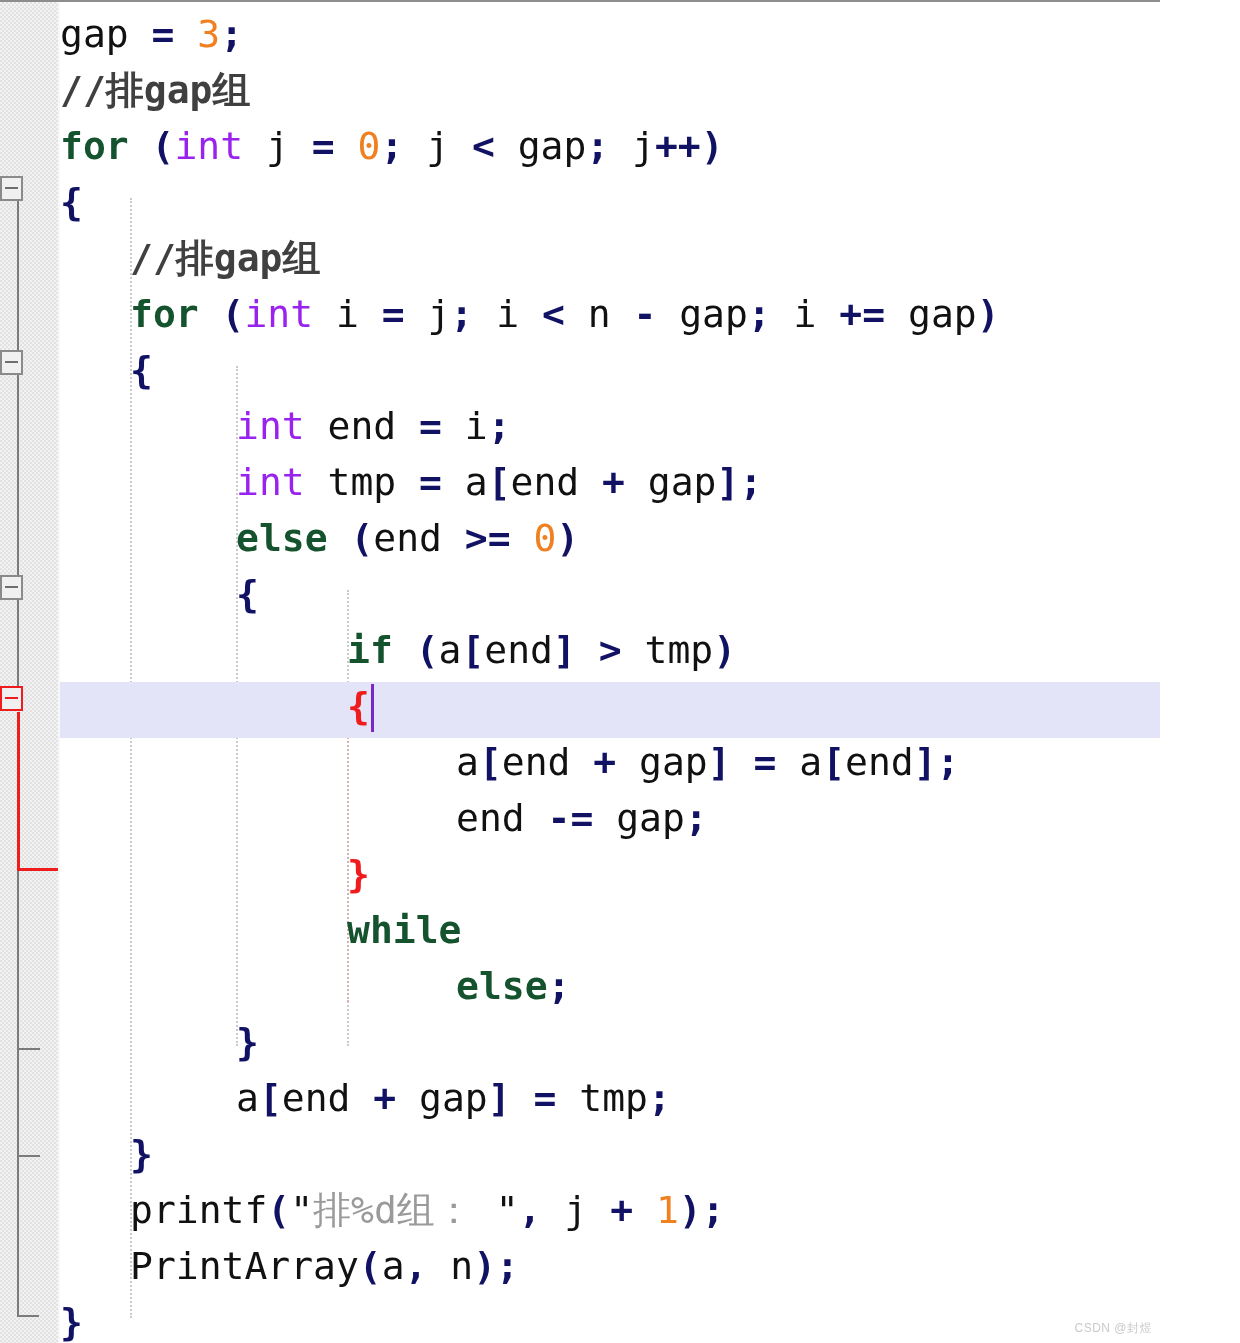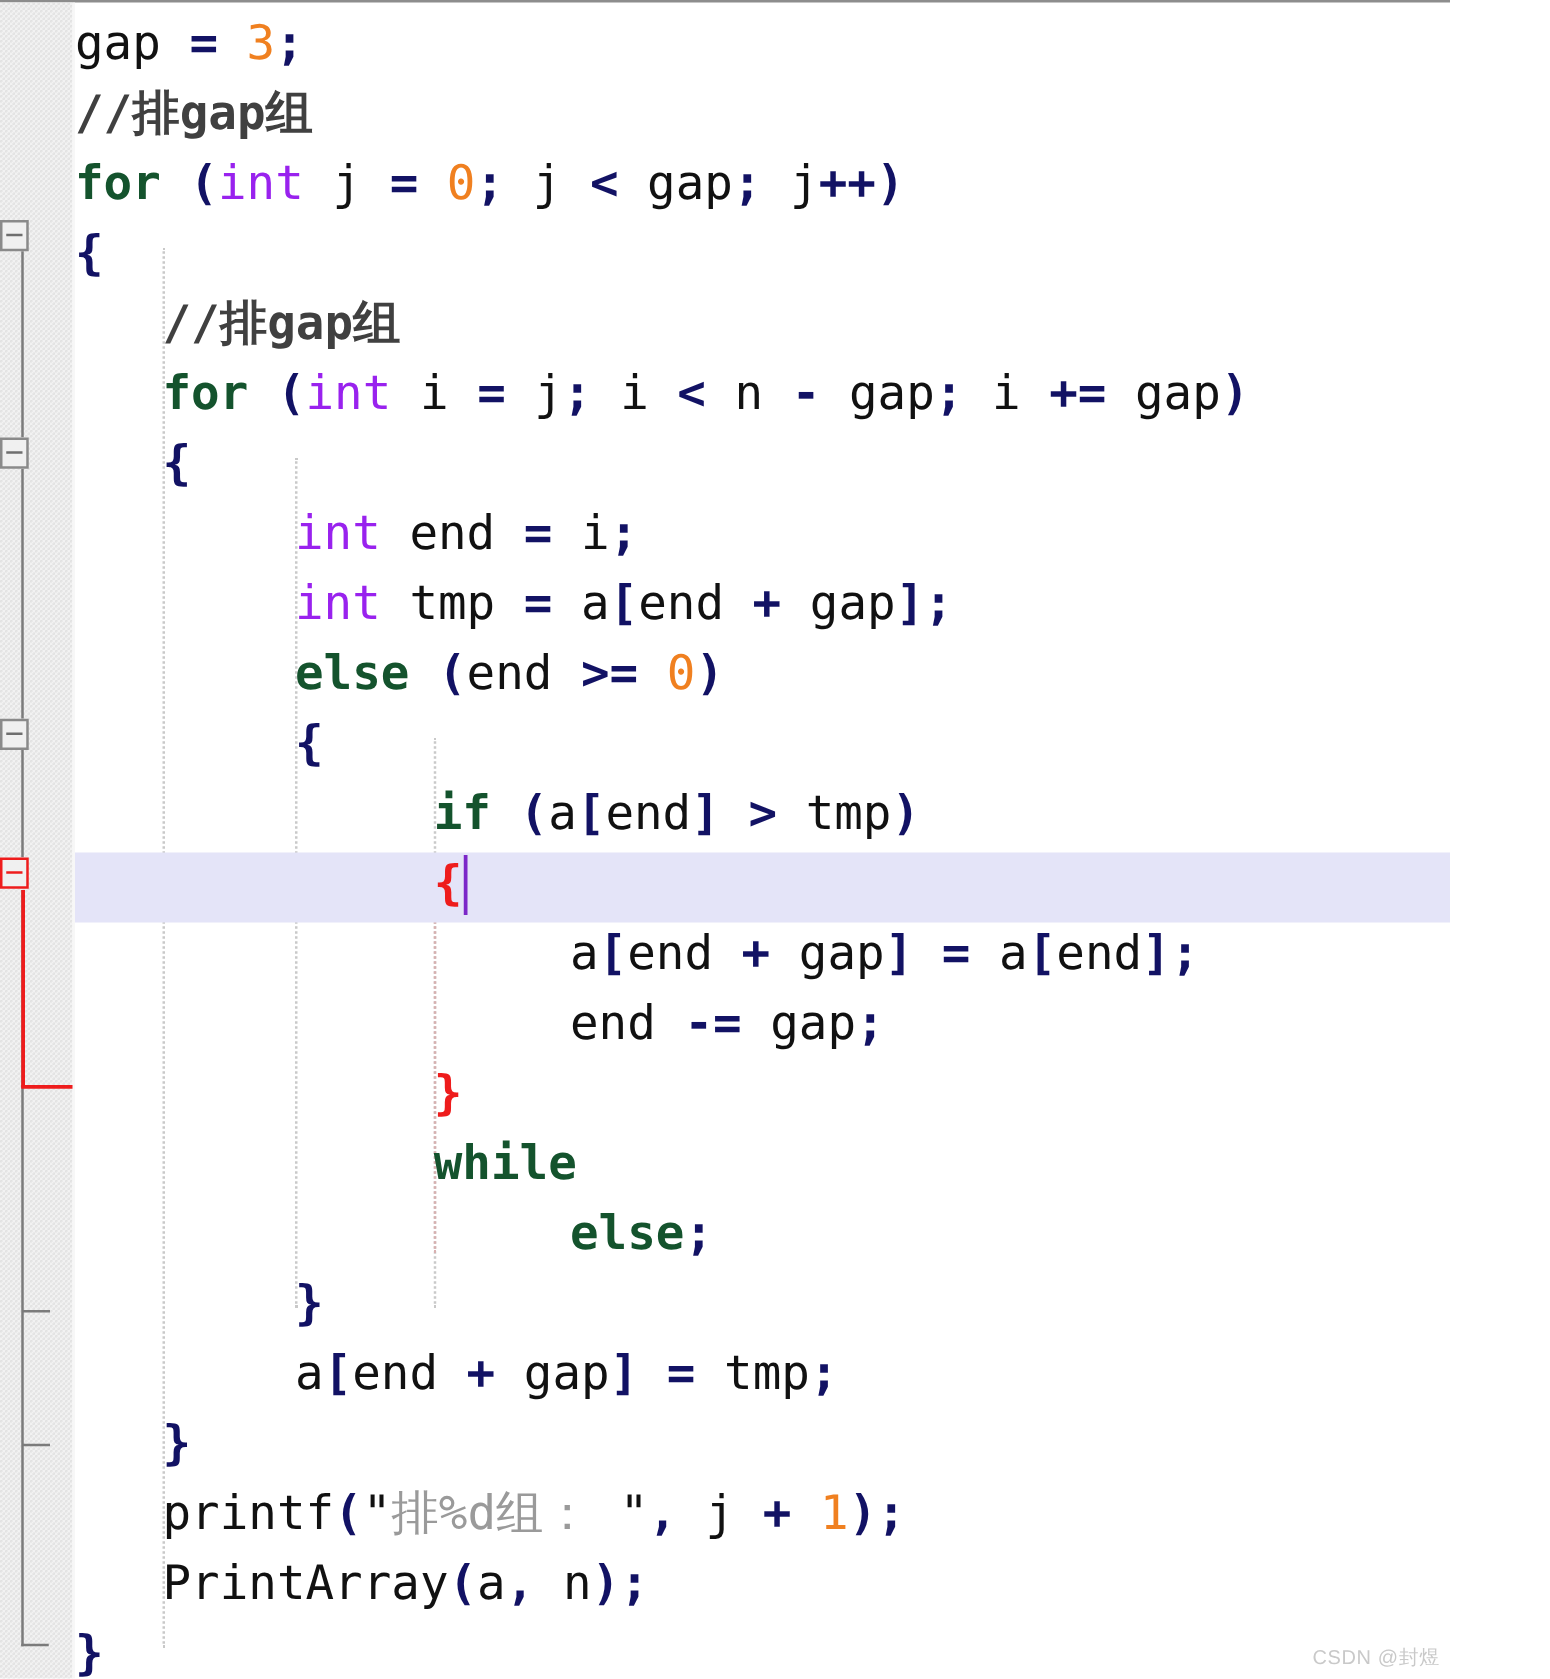--- a/index.html
+++ b/index.html
@@ -147,21 +147,21 @@
   .brace   { color: #121264; font-weight: bold; }
   .brace-r { color: #ee1c1c; font-weight: bold; }
   .punct   { color: #121264; font-weight: bold; }
 
   
   .watermark {
     position: absolute;
     right: 8px;
     bottom: 6px;
     font-family: "Liberation Sans", sans-serif;
-    font-size: 16px;
+    font-size: 12px;
     color: #c9c9c9;
     letter-spacing: 0.5px;
   }
 </style>
 </head>
 <body>
 
 <div id="app">
 
   <div class="top-rule"></div>

